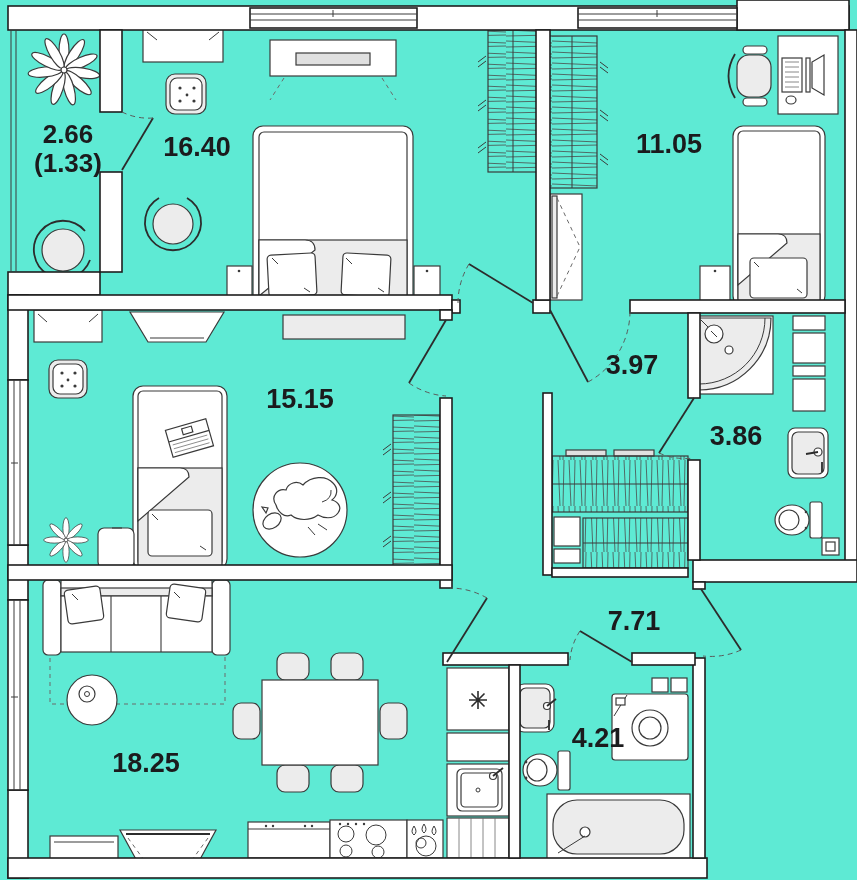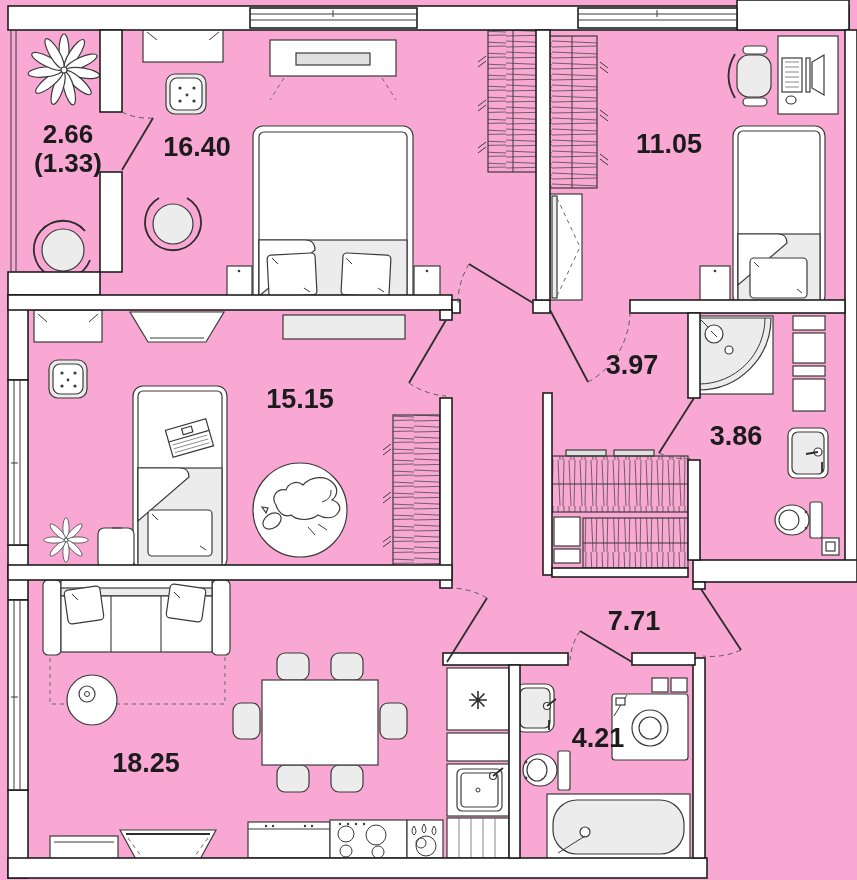--- a/index.html
+++ b/index.html
@@ -1,16 +1,16 @@
 <!DOCTYPE html>
 <html><head>
 <meta charset="utf-8">
 <style>
   html,body{margin:0;padding:0;background:#ffffff;}
-  .stage{position:relative;width:857px;height:880px;background:#f9a8d4;overflow:hidden;}
+  .stage{position:relative;width:857px;height:880px;background:#5eead4;overflow:hidden;}
   svg{display:block;}
   .wall{fill:#ffffff;stroke:#1e1e1e;stroke-width:1.6;}
   .fx{fill:#ffffff;stroke:#3a3a3a;stroke-width:1.2;}
   .fxg{fill:#ececec;stroke:#3a3a3a;stroke-width:1.2;}
   .fxd{fill:#e0e0e0;stroke:#3a3a3a;stroke-width:1.2;}
   .ln{fill:none;stroke:#3a3a3a;stroke-width:1.1;}
   .lnf{fill:none;stroke:#3a3a3a;stroke-width:1;}
   .door{fill:none;stroke:#2c2c2c;stroke-width:1.8;}
   .arc{fill:none;stroke:#5a5a5a;stroke-width:1;stroke-dasharray:5 4;}
   .dash{fill:none;stroke:#6a6a6a;stroke-width:1;stroke-dasharray:4 4;}

